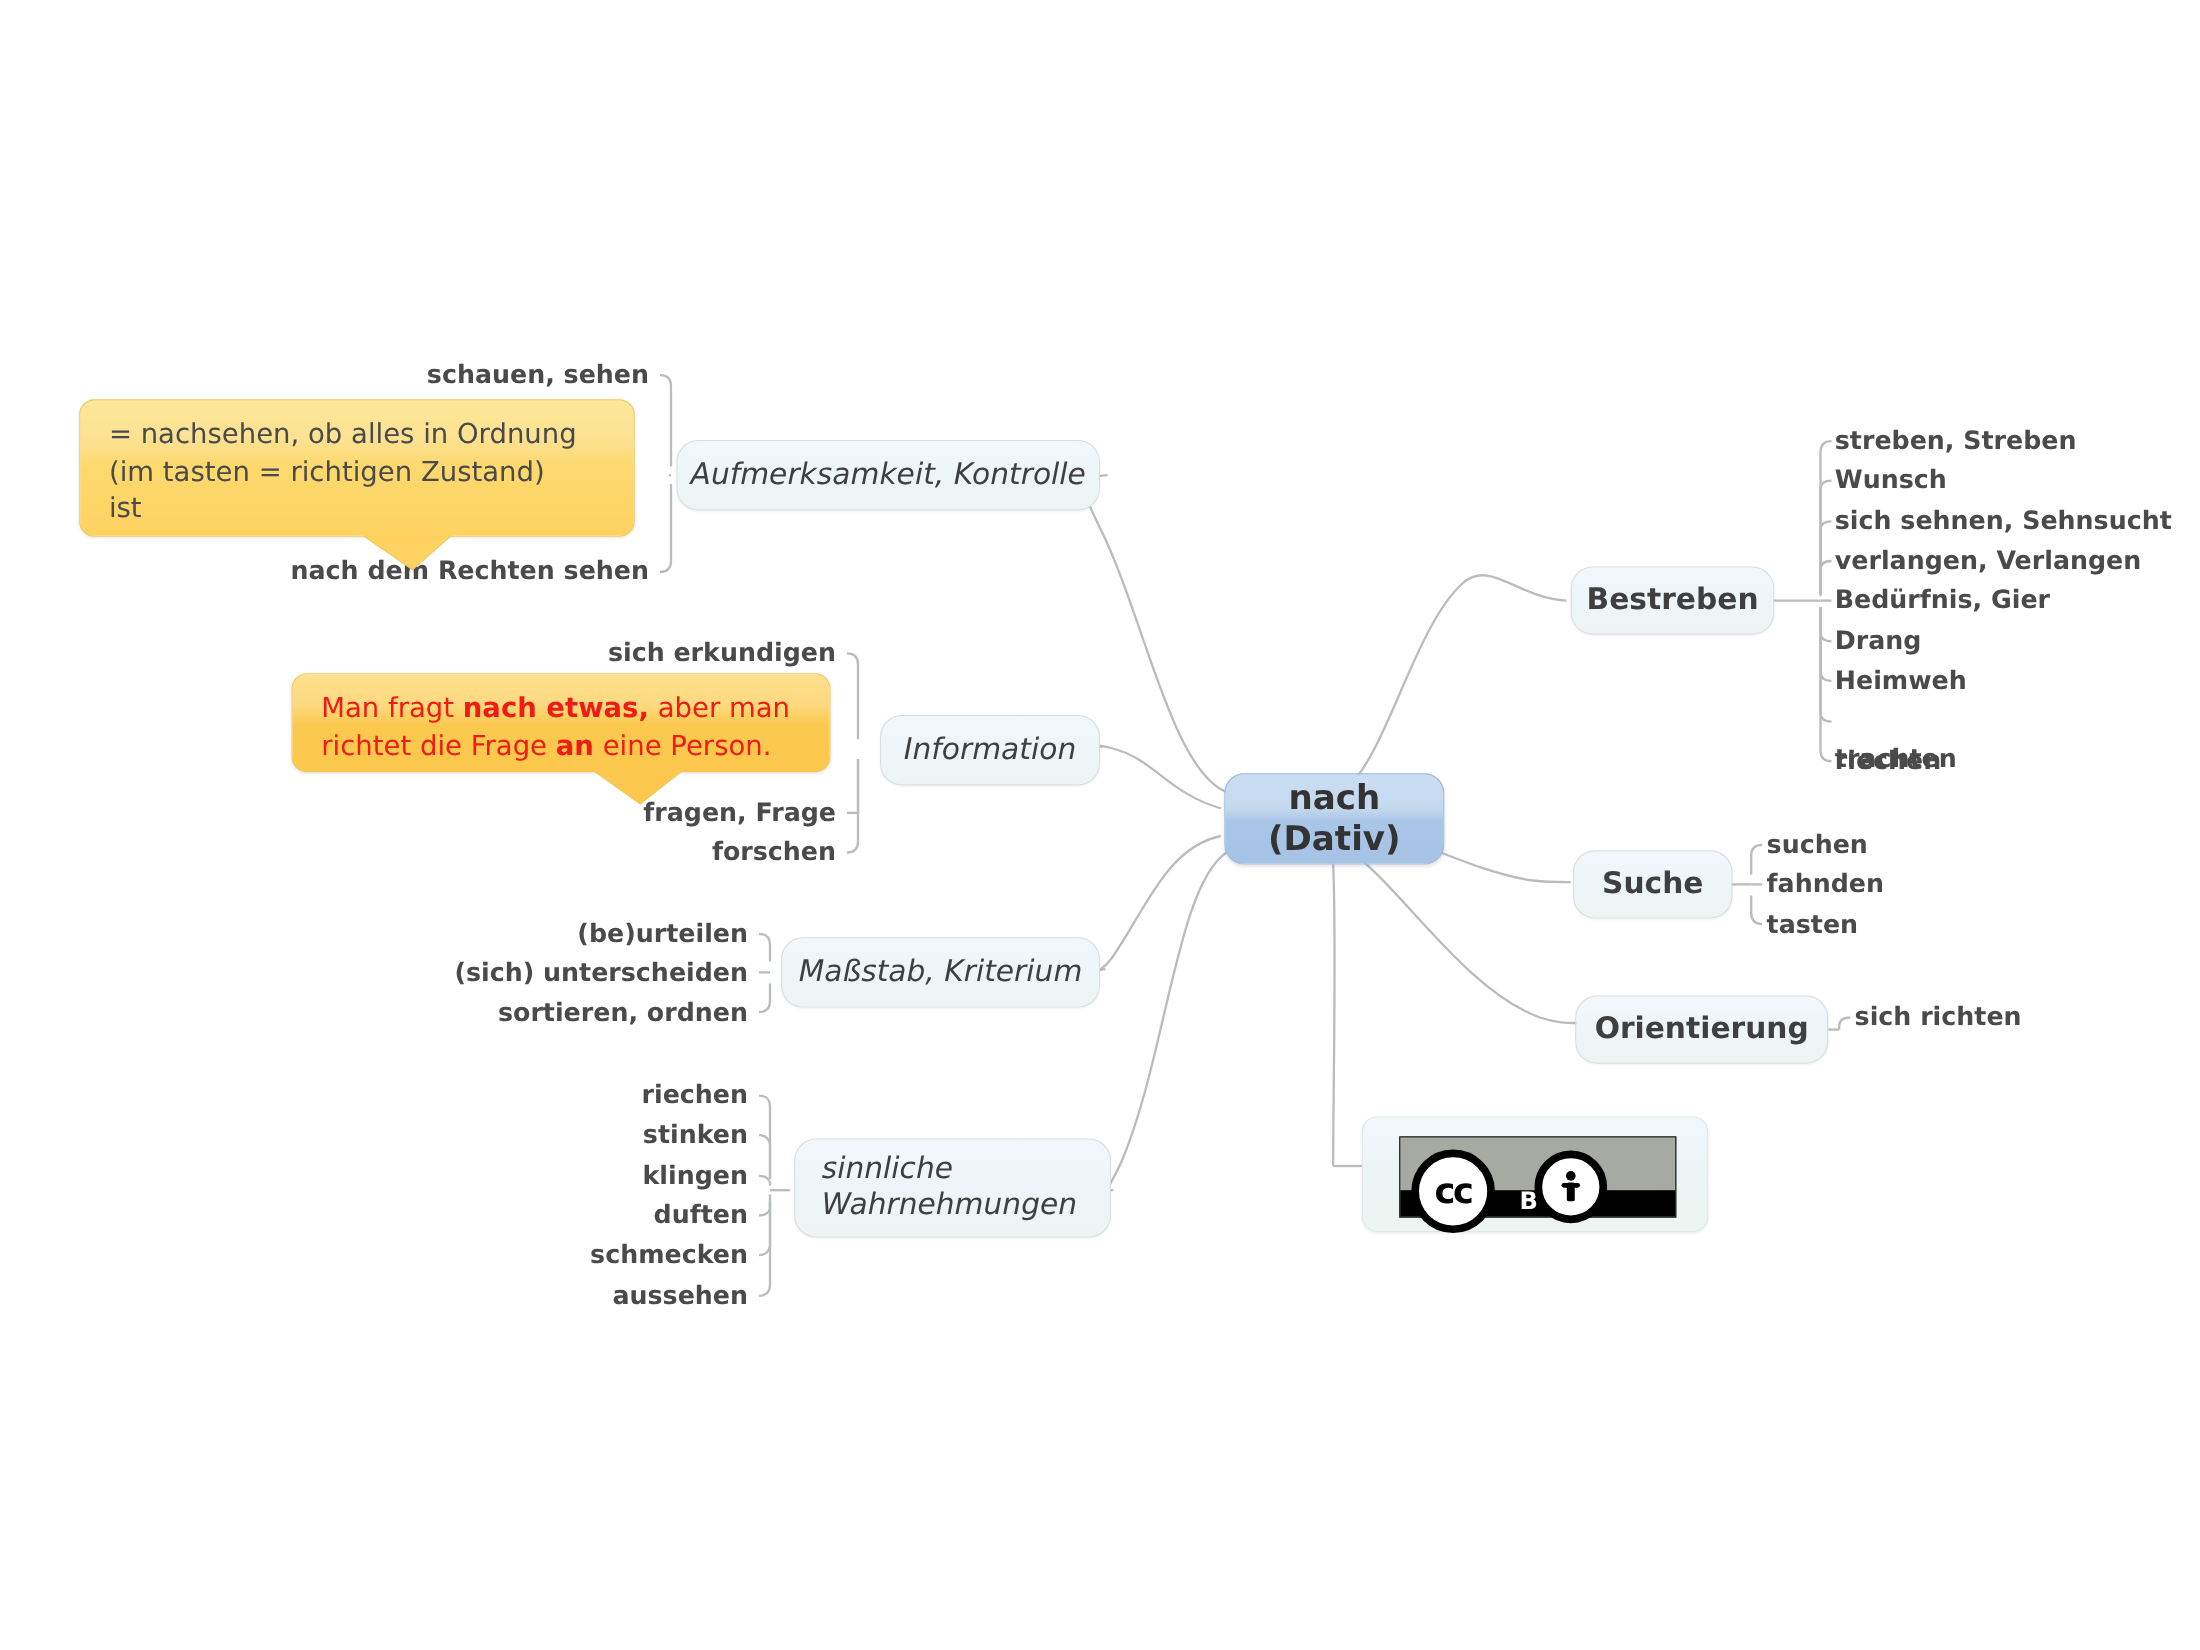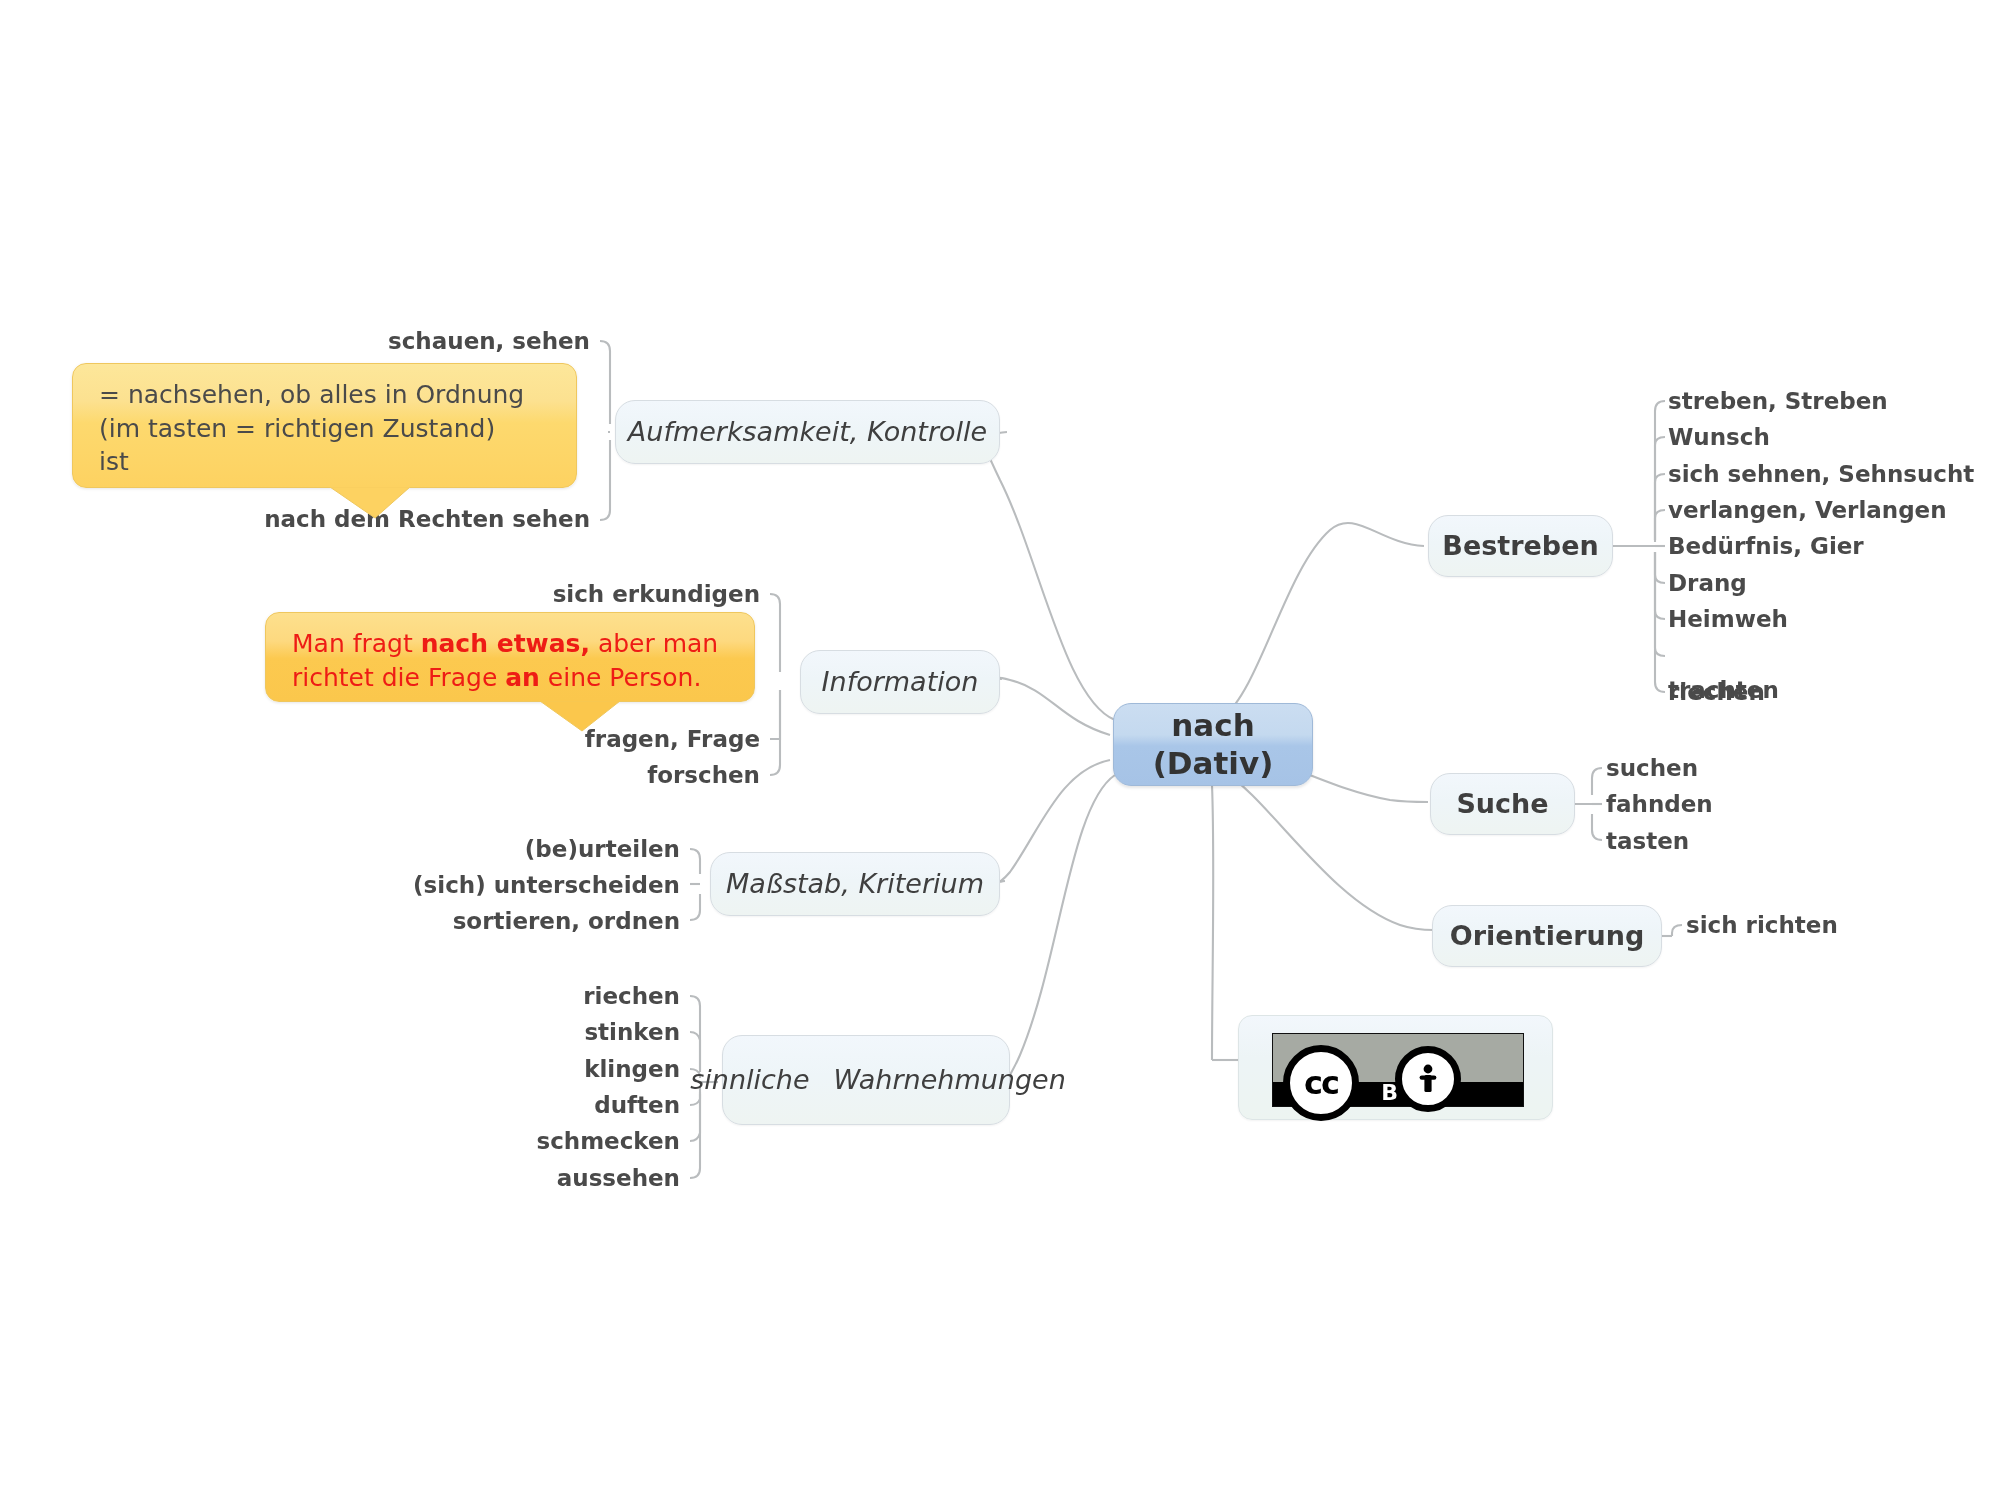--- a/index.html
+++ b/index.html
@@ -176,21 +176,21 @@
   </div>
 
   <div class="node italic" style="left:800px;top:650px;width:200px;height:64px;">
     <span>Information</span>
   </div>
 
   <div class="node italic" style="left:710px;top:852px;width:290px;height:64px;">
     <span>Maßstab, Kriterium</span>
   </div>
 
-  <div class="node italic" style="left:722px;top:1035px;width:288px;height:90px;">
+  <div class="node italic" style="left:722px;top:1035px;width:288px;height:90px;flex-direction:column;">
     <span style="display:block;width:100%;text-align:left;padding-left:24px;box-sizing:border-box;">sinnliche</span>
     <span style="display:block;width:100%;text-align:left;padding-left:24px;box-sizing:border-box;">Wahrnehmungen</span>
   </div>
 
   <div class="node bold" style="left:1428px;top:515px;width:185px;height:62px;">
     <span>Bestreben</span>
   </div>
 
   <div class="node bold" style="left:1430px;top:773px;width:145px;height:62px;">
     <span>Suche</span>

